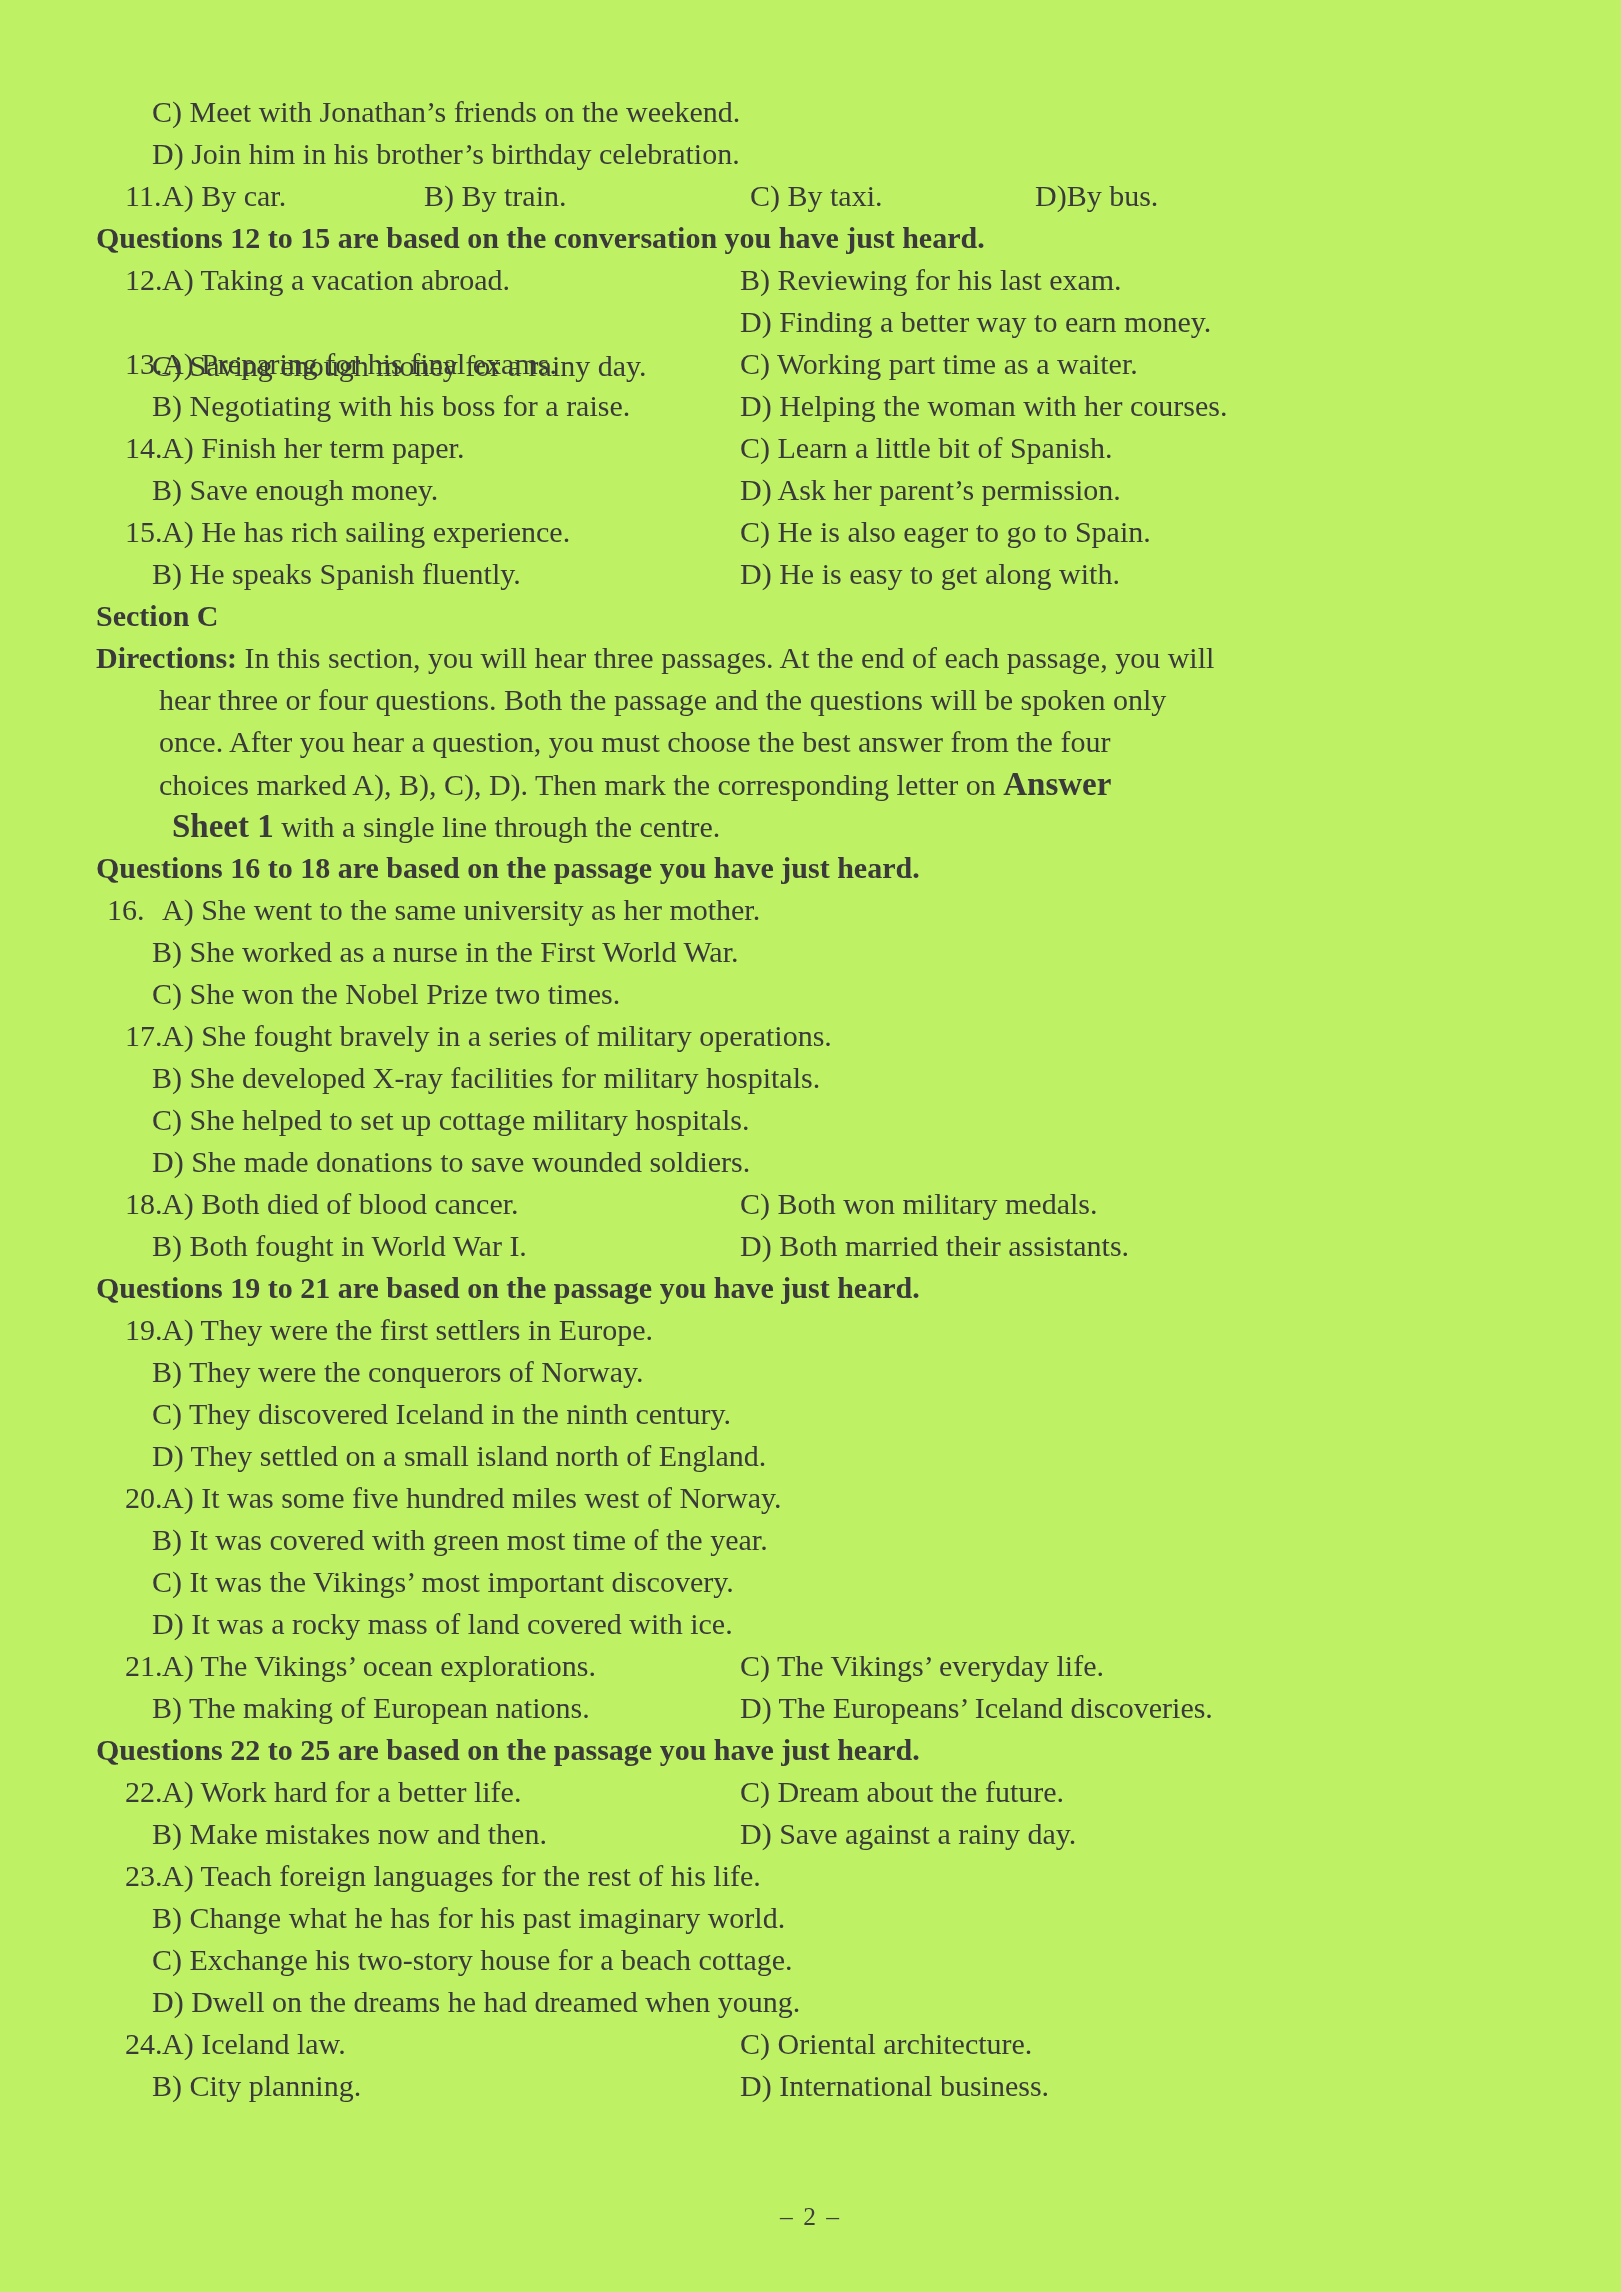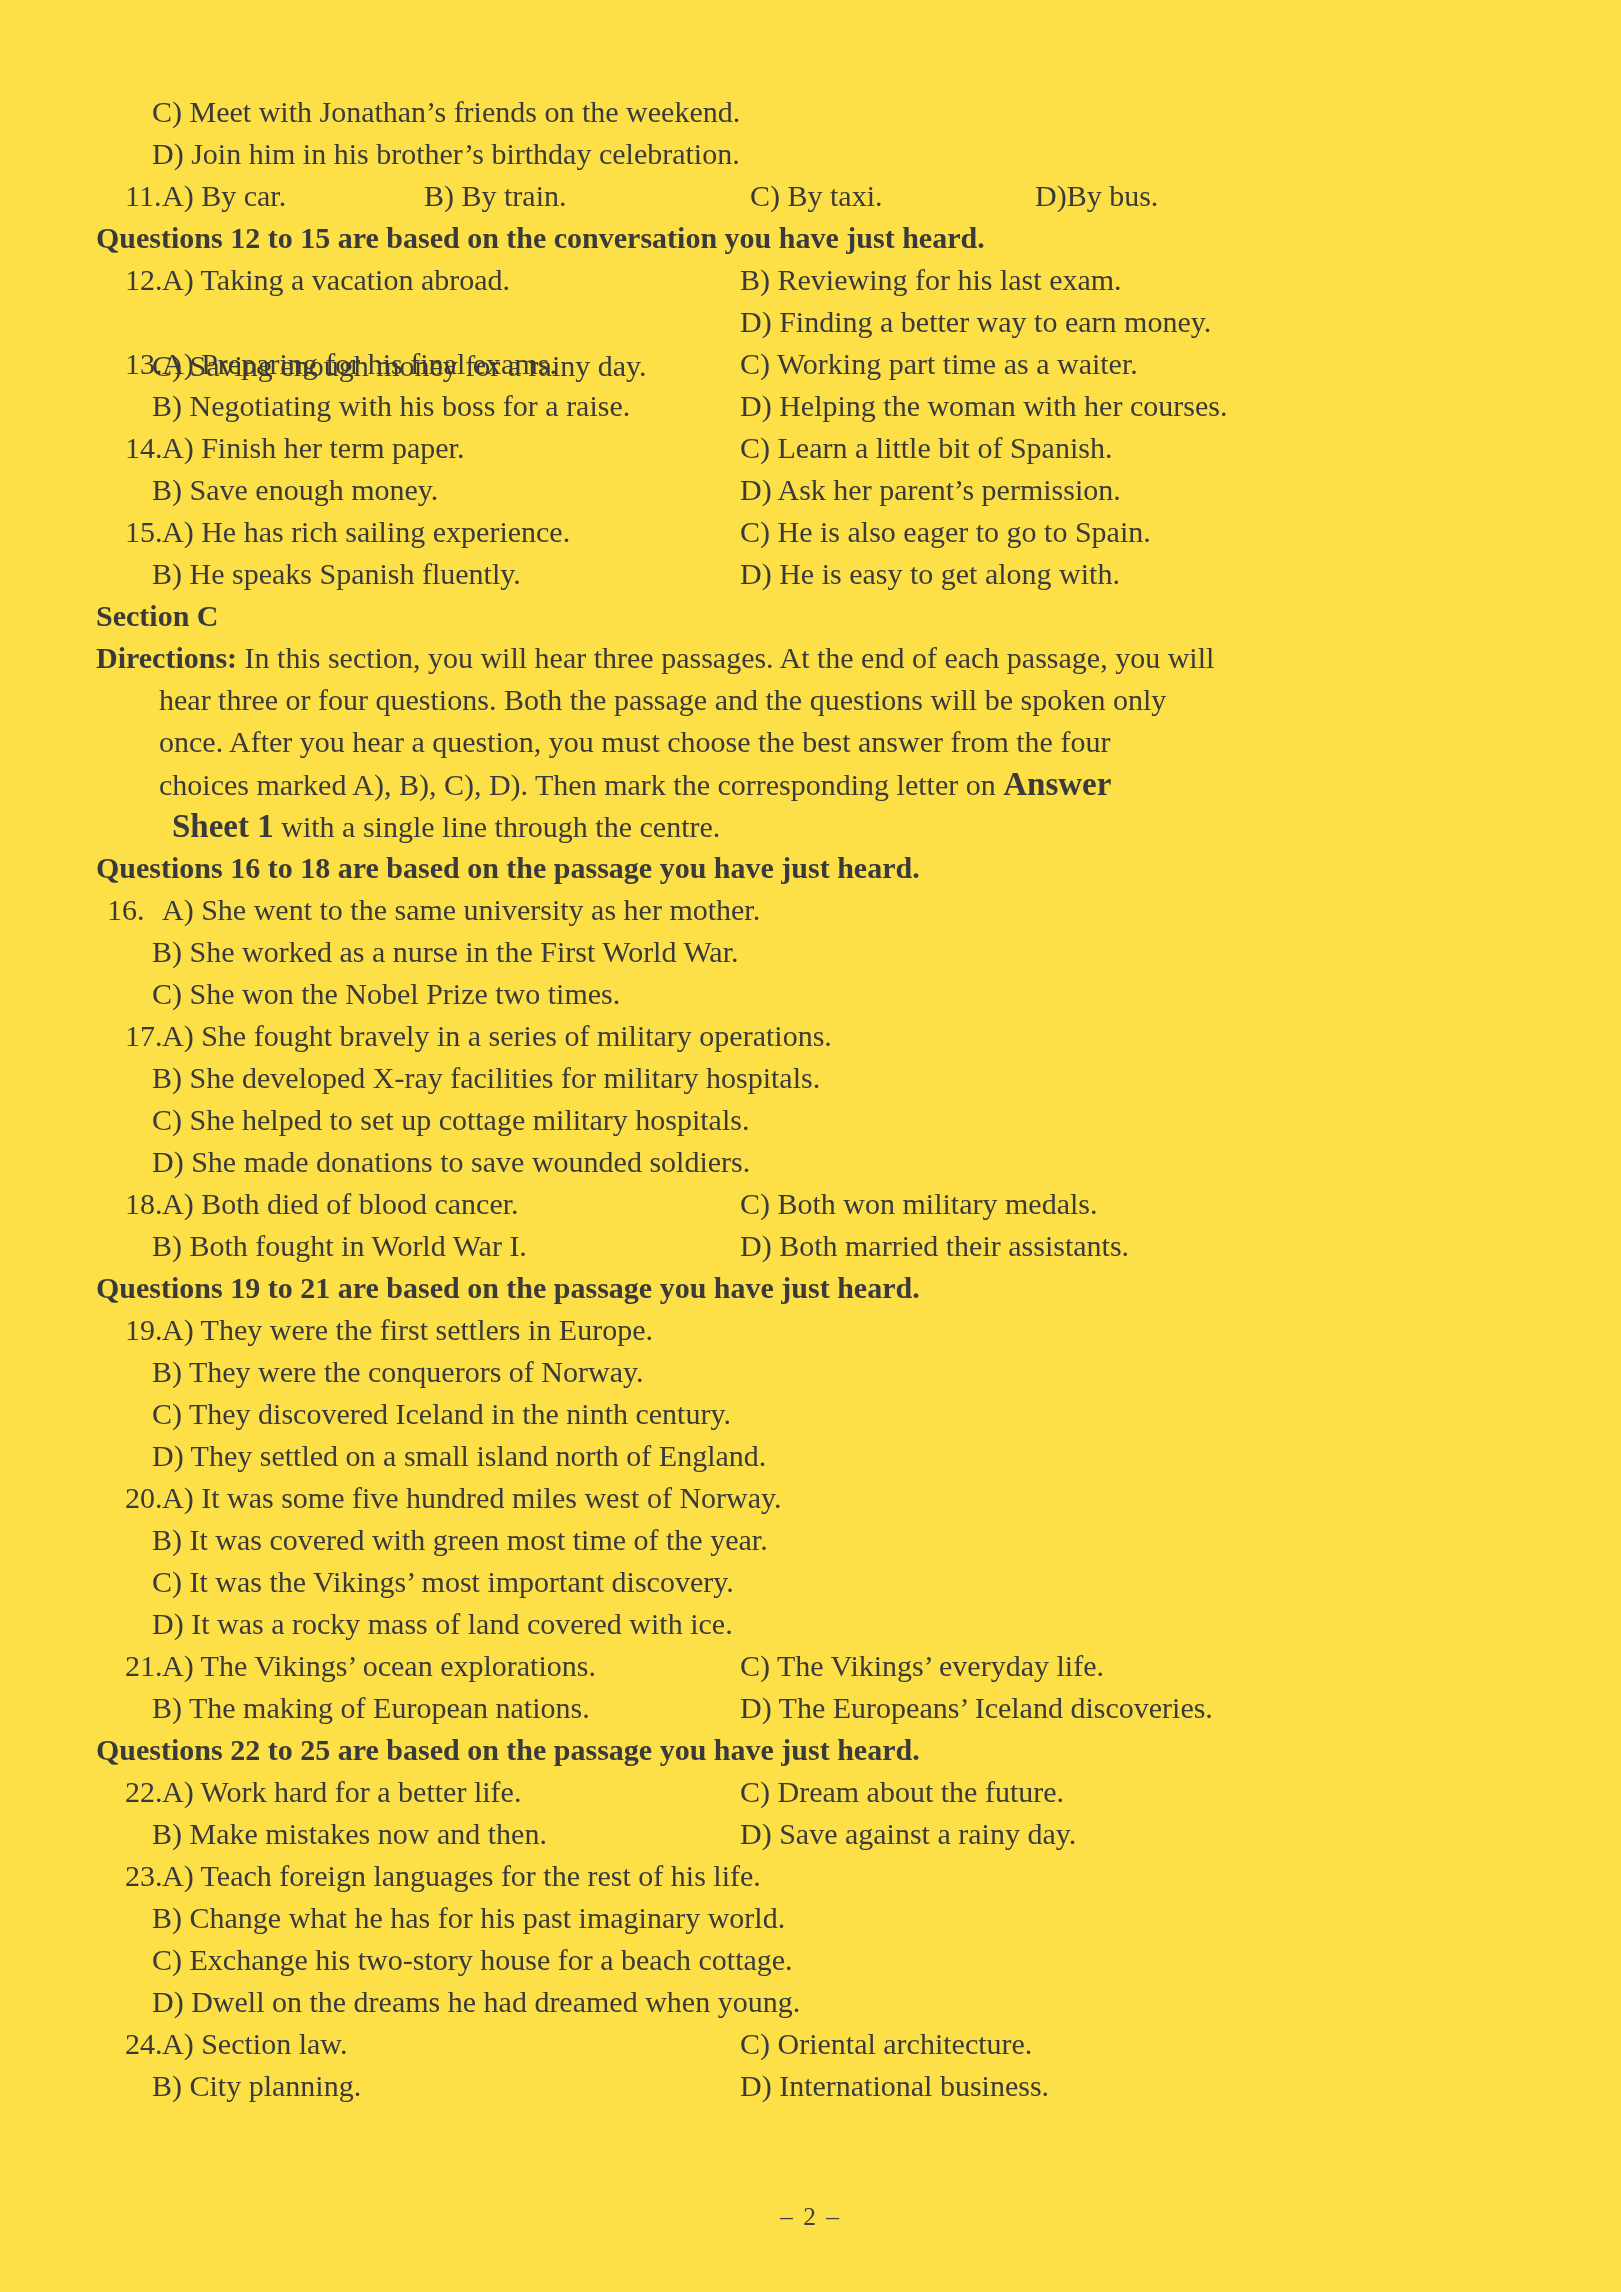--- a/index.html
+++ b/index.html
@@ -4,21 +4,21 @@
 <style>
   html, body {
     margin: 0;
     padding: 0;
     background: #fbfbfc;
   }
   .page {
     position: relative;
     width: 1621px;
     height: 2293px;
-    background: #fde047;
+    background: #bef264;
     font-family: "Liberation Serif", serif;
     color: #3a3a3a;
     font-size: 30px;
     overflow: hidden;
   }
   .doc {
     position: absolute;
     top: 91px;
     left: 0;
     width: 1621px;
@@ -95,18 +95,18 @@
       <div class="row"><span class="pos" style="left: 152px;">D) It was a rocky mass of land covered with ice.</span></div>
       <div class="row"><span class="pos" style="left: 125px;">21.</span><span class="pos" style="left: 162px;">A) The Vikings’ ocean explorations.</span><span class="pos" style="left: 740px;">C) The Vikings’ everyday life.</span></div>
       <div class="row"><span class="pos" style="left: 152px;">B) The making of European nations.</span><span class="pos" style="left: 740px;">D) The Europeans’ Iceland discoveries.</span></div>
       <div class="row"><span class="pos bold" style="left: 96px;">Questions 22 to 25 are based on the passage you have just heard.</span></div>
       <div class="row"><span class="pos" style="left: 125px;">22.</span><span class="pos" style="left: 162px;">A) Work hard for a better life.</span><span class="pos" style="left: 740px;">C) Dream about the future.</span></div>
       <div class="row"><span class="pos" style="left: 152px;">B) Make mistakes now and then.</span><span class="pos" style="left: 740px;">D) Save against a rainy day.</span></div>
       <div class="row"><span class="pos" style="left: 125px;">23.</span><span class="pos" style="left: 162px;">A) Teach foreign languages for the rest of his life.</span></div>
       <div class="row"><span class="pos" style="left: 152px;">B) Change what he has for his past imaginary world.</span></div>
       <div class="row"><span class="pos" style="left: 152px;">C) Exchange his two-story house for a beach cottage.</span></div>
       <div class="row"><span class="pos" style="left: 152px;">D) Dwell on the dreams he had dreamed when young.</span></div>
-      <div class="row"><span class="pos" style="left: 125px;">24.</span><span class="pos" style="left: 162px;">A) Section law.</span><span class="pos" style="left: 740px;">C) Oriental architecture.</span></div>
+      <div class="row"><span class="pos" style="left: 125px;">24.</span><span class="pos" style="left: 162px;">A) Iceland law.</span><span class="pos" style="left: 740px;">C) Oriental architecture.</span></div>
       <div class="row"><span class="pos" style="left: 152px;">B) City planning.</span><span class="pos" style="left: 740px;">D) International business.</span></div>
     </div>
   <div class="footer">– 2 –</div>
 </div>
 
 
 </body></html>

